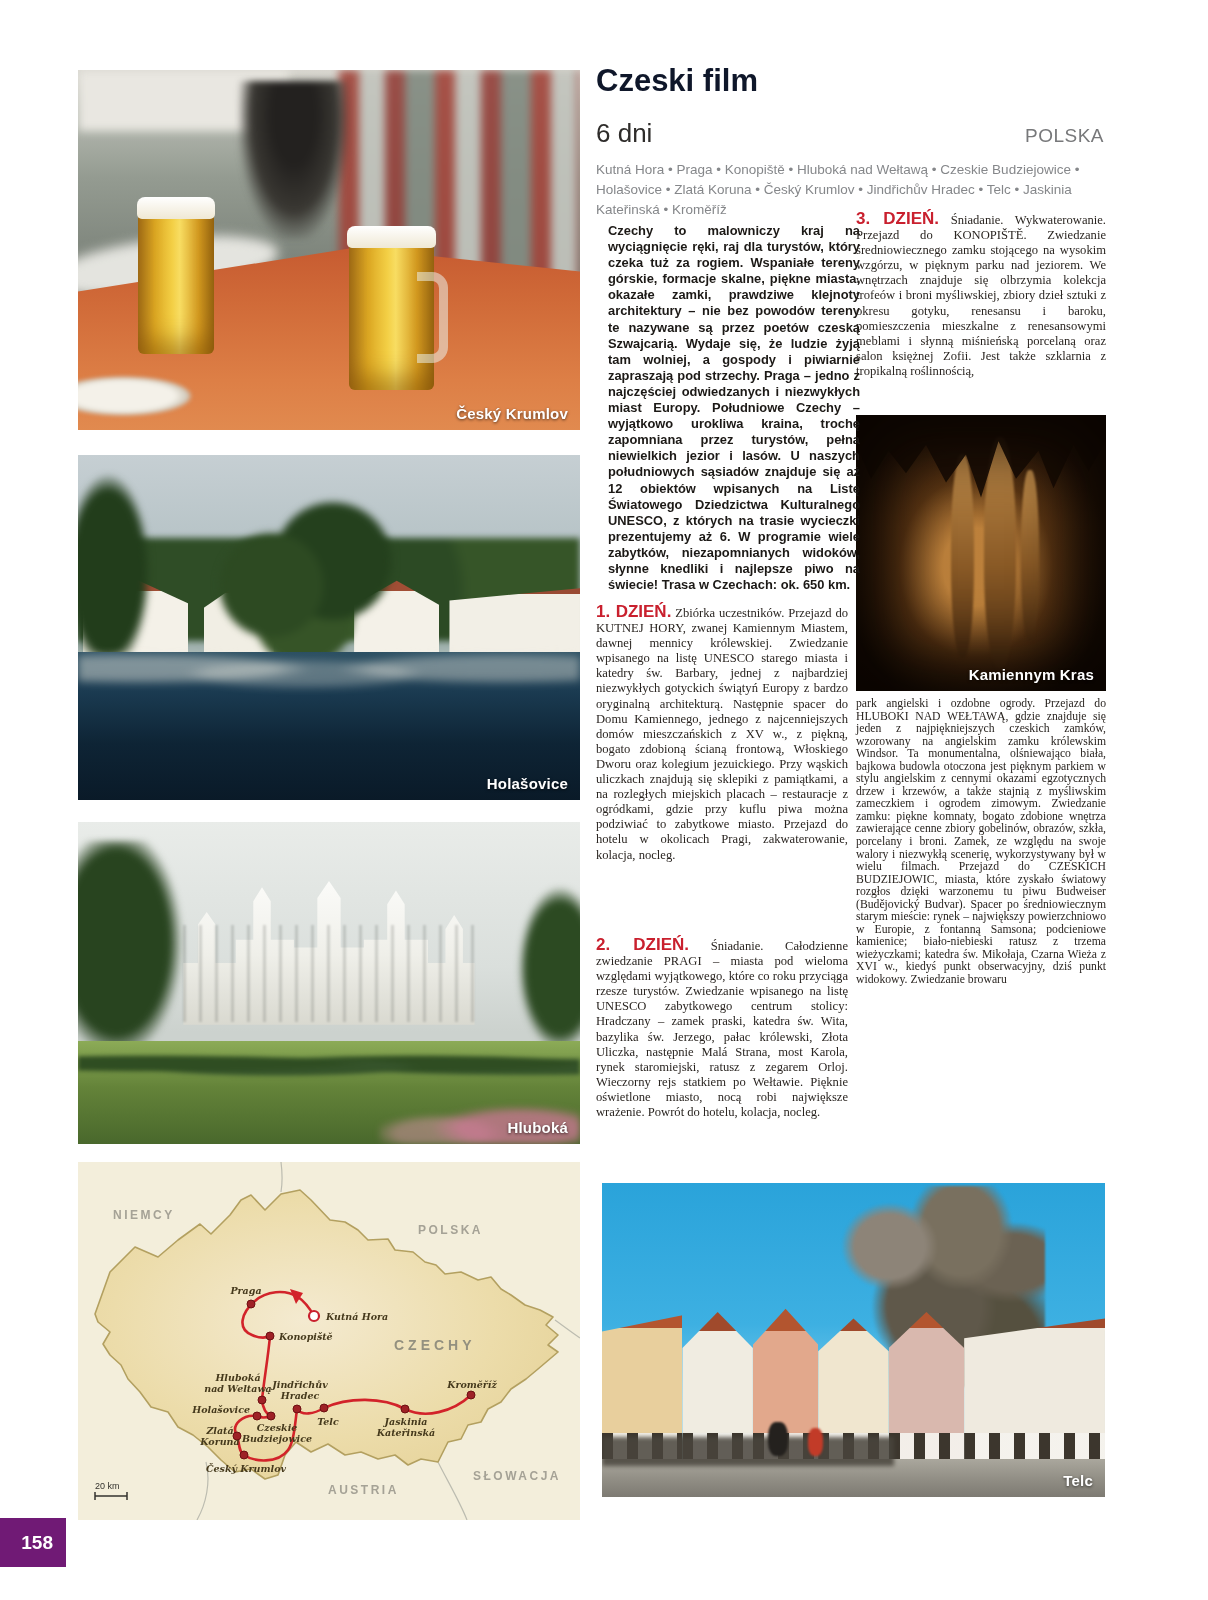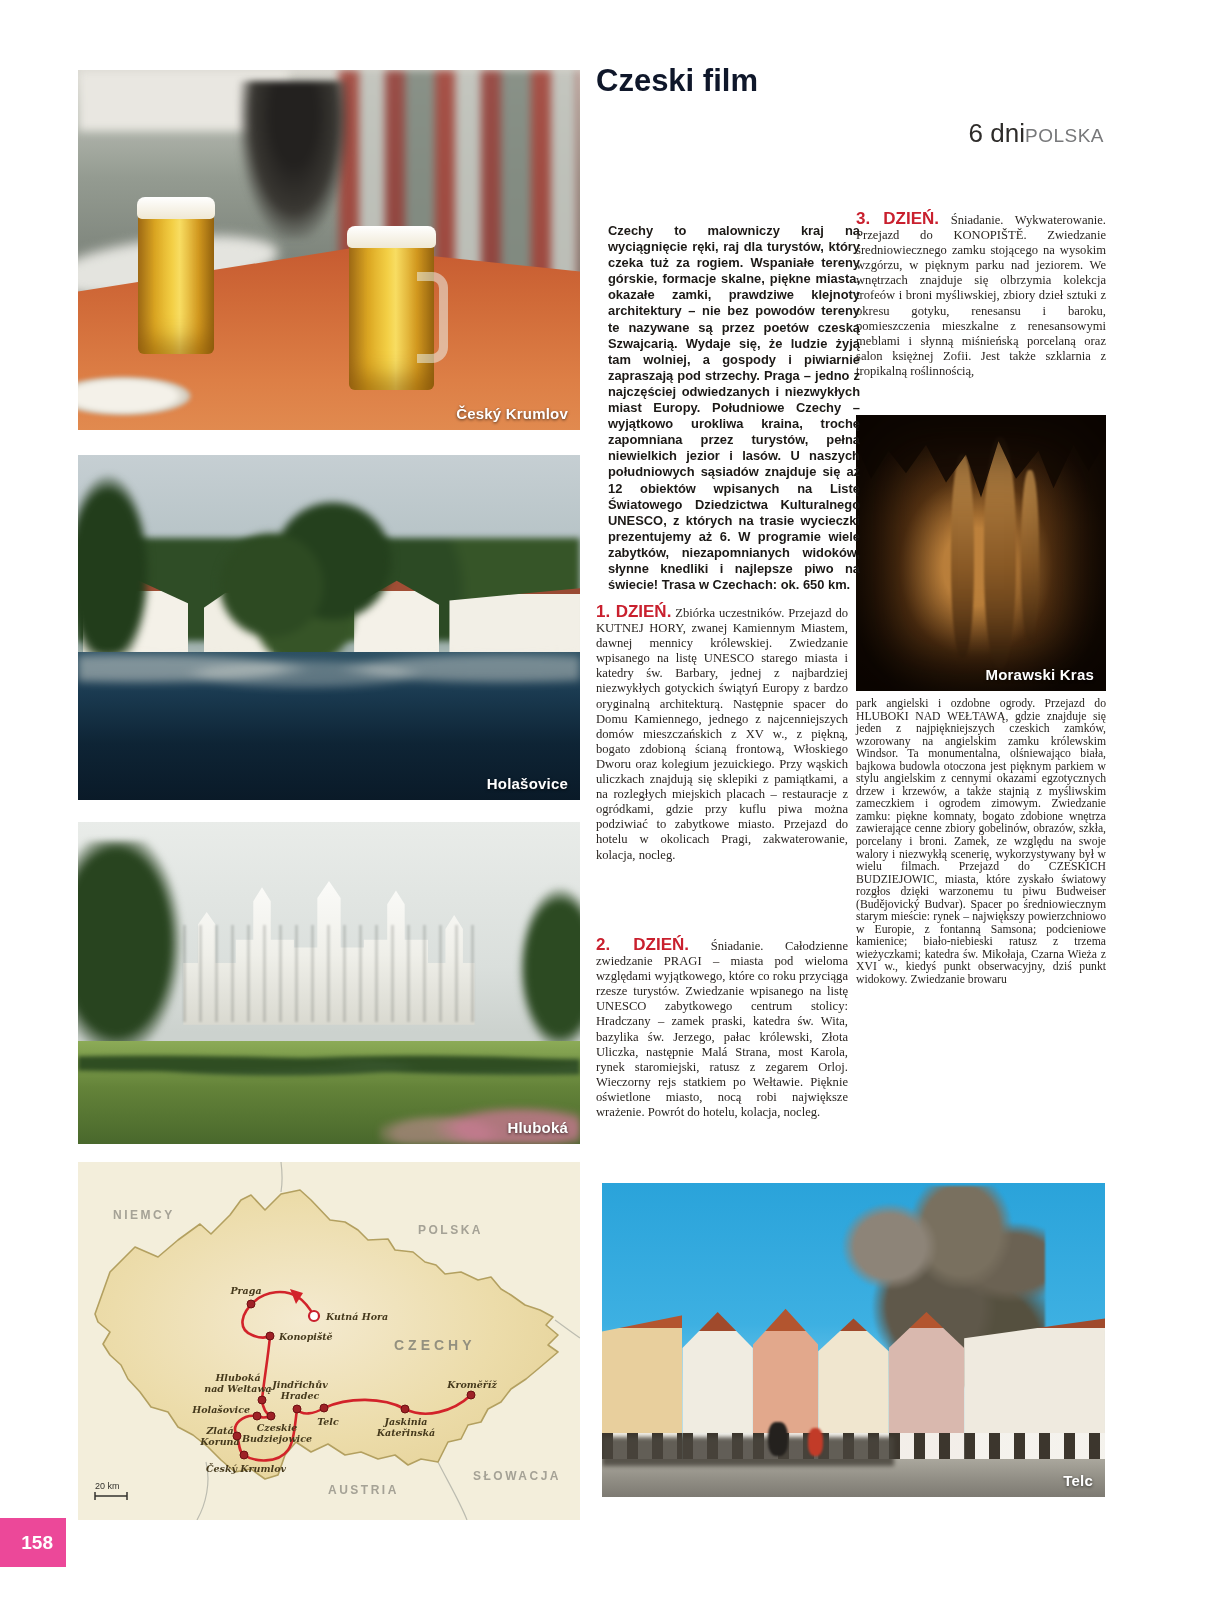--- a/index.html
+++ b/index.html
@@ -127,21 +127,21 @@
      background:radial-gradient(ellipse at 30% 30%,#8d8478 0 16%,rgba(0,0,0,0) 22%),
                 radial-gradient(ellipse at 62% 22%,#79705f 0 20%,rgba(0,0,0,0) 27%),
                 radial-gradient(ellipse at 85% 38%,#6b6253 0 16%,rgba(0,0,0,0) 23%),
                 radial-gradient(ellipse at 50% 60%,#5f584a 0 30%,rgba(0,0,0,0) 40%),
                 radial-gradient(ellipse at 70% 85%,#55503f 0 30%,rgba(0,0,0,0) 42%);}
   .p5-wall{left:0;bottom:10%;width:58%;height:9%;filter:blur(2px);background:#49453d;opacity:.85;}
   .p5-red{left:41%;bottom:13%;width:3%;height:9%;background:#c23b28;border-radius:40%;filter:blur(1px);}
   .p5-dark{left:33%;bottom:13%;width:4%;height:11%;background:#24211e;border-radius:40%;filter:blur(1px);}
   
   .title{position:absolute;left:596px;top:64px;margin:0;font:bold 31px/1.1 "Liberation Sans",sans-serif;color:#0f172a;}
-  .durrow{position:absolute;left:596px;top:118px;width:508px;display:flex;justify-content:flex-end;align-items:baseline;}
+  .durrow{position:absolute;left:596px;top:118px;width:508px;display:flex;justify-content:space-between;align-items:baseline;}
   .duration{font:400 26px "Liberation Sans",sans-serif;color:#2e2c2a;}
   .code{font:400 19px "Liberation Sans",sans-serif;color:#77787a;letter-spacing:.5px;}
   .route{position:absolute;left:596px;top:160px;width:512px;margin:0;
      font:400 13.5px/1.48 "Liberation Sans",sans-serif;color:#85878a;}
   .intro{position:absolute;left:596px;top:211px;width:252px;margin:12px;text-align:justify;
      font:bold 12.9px/16.1px "Liberation Sans",sans-serif;color:#1c1916;}
   .body{position:absolute;width:252px;margin:0;text-align:justify;
      font:400 12.6px/15.1px "Liberation Serif",serif;color:#2a2521;}
   .d1{left:596px;top:604px;}
   .d2{left:596px;top:937px;}
@@ -152,21 +152,21 @@
   .mapbox{position:absolute;left:78px;top:1162px;width:502px;height:358px;background:#f3eedb;}
   .mapbox svg{display:block;width:100%;height:100%;}
   .country-label{font-family:"Liberation Sans",sans-serif;font-size:12px;font-weight:600;
      fill:#a5a296;letter-spacing:2.5px;}
   .country-label.big{font-size:14px;font-weight:700;fill:#93907f;letter-spacing:4px;}
   .city-label{font-family:"DejaVu Serif",serif;font-style:italic;font-weight:700;font-size:9.5px;fill:#45391c;}
   .city-dot{fill:#9e2126;stroke:#6d1013;stroke-width:1;}
   .city-dot.start{fill:#ffffff;stroke:#c9202e;stroke-width:2.2;}
   .scale-text{font-family:"Liberation Sans",sans-serif;font-size:9px;fill:#33322e;}
   
-  .pageno{position:absolute;left:0;top:1518px;width:66px;height:49px;background:#ec4899;
+  .pageno{position:absolute;left:0;top:1518px;width:66px;height:49px;background:#701a75;
      color:#fff;font:bold 19px/49px "Liberation Sans",sans-serif;text-align:right;padding-right:13px;box-sizing:border-box;}
 </style>
 </head>
 <body>
 
 <div class="page">
 
   <div class="photo p1">
     <div class="ph-layer p1-bg"></div>
     <div class="ph-layer p1-awning"></div>
@@ -214,21 +214,21 @@
   </div>
 
   <div class="photo p4">
     <div class="ph-layer p4-bg"></div>
     <div class="ph-layer p4-glow"></div>
     <div class="p4-col p4-c1"></div>
     <div class="p4-col p4-c2"></div>
     <div class="p4-col p4-c3"></div>
     <div class="ph-layer p4-fringe"></div>
     <div class="ph-layer p4-vig"></div>
-    <span class="cap">Morawski Kras</span>
+    <span class="cap">Kamiennym Kras</span>
   </div>
 
   <div class="photo p5">
     <div class="ph-layer p5-sky"></div>
     <div class="ph-layer p5-statue"></div>
     <div class="ph-layer p5-houses">
       <div class="th t1"></div>
       <div class="th t2"></div>
       <div class="th t3"></div>
       <div class="th t4"></div>
@@ -240,20 +240,21 @@
     <div class="ph-layer p5-red"></div>
     <div class="ph-layer p5-dark"></div>
     <span class="cap">Telc</span>
   </div>
 
   <h1 class="title">Czeski film</h1>
   <div class="durrow">
     <span class="duration">6 dni</span>
     <span class="code">POLSKA</span>
   </div>
+  <p class="route">Kutná Hora • Praga • Konopiště • Hluboká nad Wełtawą • Czeskie Budziejowice • Holašovice • Zlatá Koruna • Český Krumlov • Jindřichův Hradec • Telc • Jaskinia Kateřinská • Kroměříž</p>
 
   <p class="intro">Czechy to malowniczy kraj na wyciągnięcie ręki, raj dla turystów, który czeka tuż za rogiem. Wspaniałe tereny górskie, formacje skalne, piękne miasta, okazałe zamki, prawdziwe klejnoty architektury – nie bez powodów tereny te nazywane są przez poetów czeską Szwajcarią. Wydaje się, że ludzie żyją tam wolniej, a gospody i piwiarnie zapraszają pod strzechy. Praga – jedno z najczęściej odwiedzanych i niezwykłych miast Europy. Południowe Czechy – wyjątkowo urokliwa kraina, trochę zapomniana przez turystów, pełna niewielkich jezior i lasów. U naszych południowych sąsiadów znajduje się aż 12 obiektów wpisanych na Listę Światowego Dziedzictwa Kulturalnego UNESCO, z których na trasie wycieczki prezentujemy aż 6. W programie wiele zabytków, niezapomnianych widoków, słynne knedliki i najlepsze piwo na świecie! Trasa w Czechach: ok. 650 km.</p>
 
   <p class="body d1"><span class="daylab">1. DZIEŃ.</span> <span>Zbiórka uczestników. Przejazd do KUTNEJ HORY, zwanej Kamiennym Miastem, dawnej mennicy królewskiej. Zwiedzanie wpisanego na listę UNESCO starego miasta i katedry św. Barbary, jednej z najbardziej niezwykłych gotyckich świątyń Europy z bardzo oryginalną architekturą. Następnie spacer do Domu Kamiennego, jednego z najcenniejszych domów mieszczańskich z XV w., z piękną, bogato zdobioną ścianą frontową, Włoskiego Dworu oraz kolegium jezuickiego. Przy wąskich uliczkach znajdują się sklepiki z pamiątkami, a na rozległych miejskich placach – restauracje z ogródkami, gdzie przy kuflu piwa można podziwiać to zabytkowe miasto. Przejazd do hotelu w okolicach Pragi, zakwaterowanie, kolacja, nocleg.</span></p>
 
   <p class="body d2"><span class="daylab">2. DZIEŃ.</span> <span>Śniadanie. Całodzienne zwiedzanie PRAGI – miasta pod wieloma względami wyjątkowego, które co roku przyciąga rzesze turystów. Zwiedzanie wpisanego na listę UNESCO zabytkowego centrum stolicy: Hradczany – zamek praski, katedra św. Wita, bazylika św. Jerzego, pałac królewski, Złota Uliczka, następnie Malá Strana, most Karola, rynek staromiejski, ratusz z zegarem Orloj. Wieczorny rejs statkiem po Wełtawie. Pięknie oświetlone miasto, nocą robi największe wrażenie. Powrót do hotelu, kolacja, nocleg.</span></p>
 
   <p class="body d3a"><span class="daylab">3. DZIEŃ.</span> <span>Śniadanie. Wykwaterowanie. Przejazd do KONOPIŠTĚ. Zwiedzanie średniowiecznego zamku stojącego na wysokim wzgórzu, w pięknym parku nad jeziorem. We wnętrzach znajduje się olbrzymia kolekcja trofeów i broni myśliwskiej, zbiory dzieł sztuki z okresu gotyku, renesansu i baroku, pomieszczenia mieszkalne z renesansowymi meblami i słynną miśnieńską porcelaną oraz salon księżnej Zofii. Jest także szklarnia z tropikalną roślinnością,</span></p>
 
   <p class="body d3b">park angielski i ozdobne ogrody. Przejazd do HLUBOKI NAD WEŁTAWĄ, gdzie znajduje się jeden z najpiękniejszych czeskich zamków, wzorowany na angielskim zamku królewskim Windsor. Ta monumentalna, olśniewająco biała, bajkowa budowla otoczona jest pięknym parkiem w stylu angielskim z cennymi okazami egzotycznych drzew i krzewów, a także stajnią z myśliwskim zameczkiem i ogrodem zimowym. Zwiedzanie zamku: piękne komnaty, bogato zdobione wnętrza zawierające cenne zbiory gobelinów, obrazów, szkła, porcelany i broni. Zamek, ze względu na swoje walory i niezwykłą scenerię, wykorzystywany był w wielu filmach. Przejazd do CZESKICH BUDZIEJOWIC, miasta, które zyskało światowy rozgłos dzięki warzonemu tu piwu Budweiser (Budějovický Budvar). Spacer po średniowiecznym starym mieście: rynek – największy powierzchniowo w Europie, z fontanną Samsona; podcieniowe kamienice; biało-niebieski ratusz z trzema wieżyczkami; katedra św. Mikołaja, Czarna Wieża z XVI w., kiedyś punkt obserwacyjny, dziś punkt widokowy. Zwiedzanie browaru</p>

